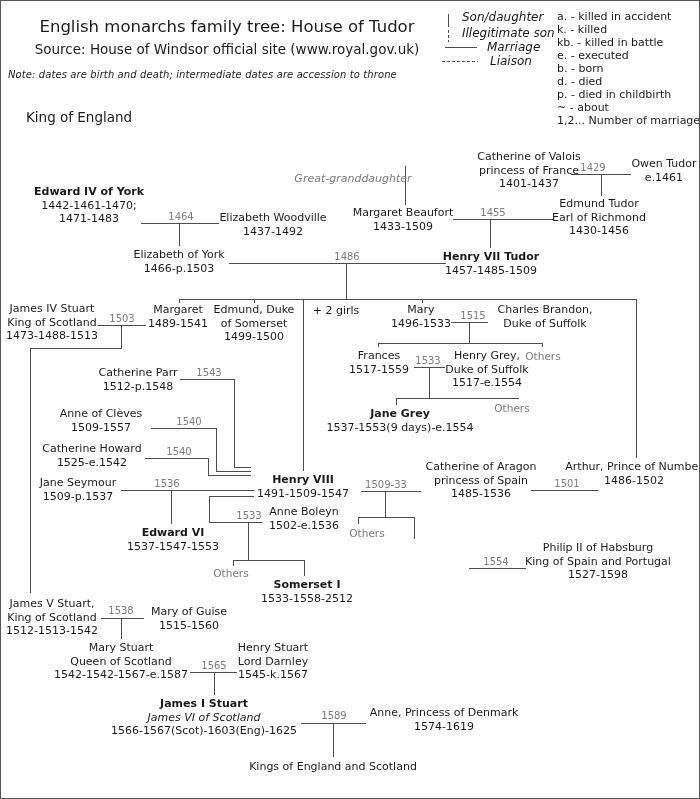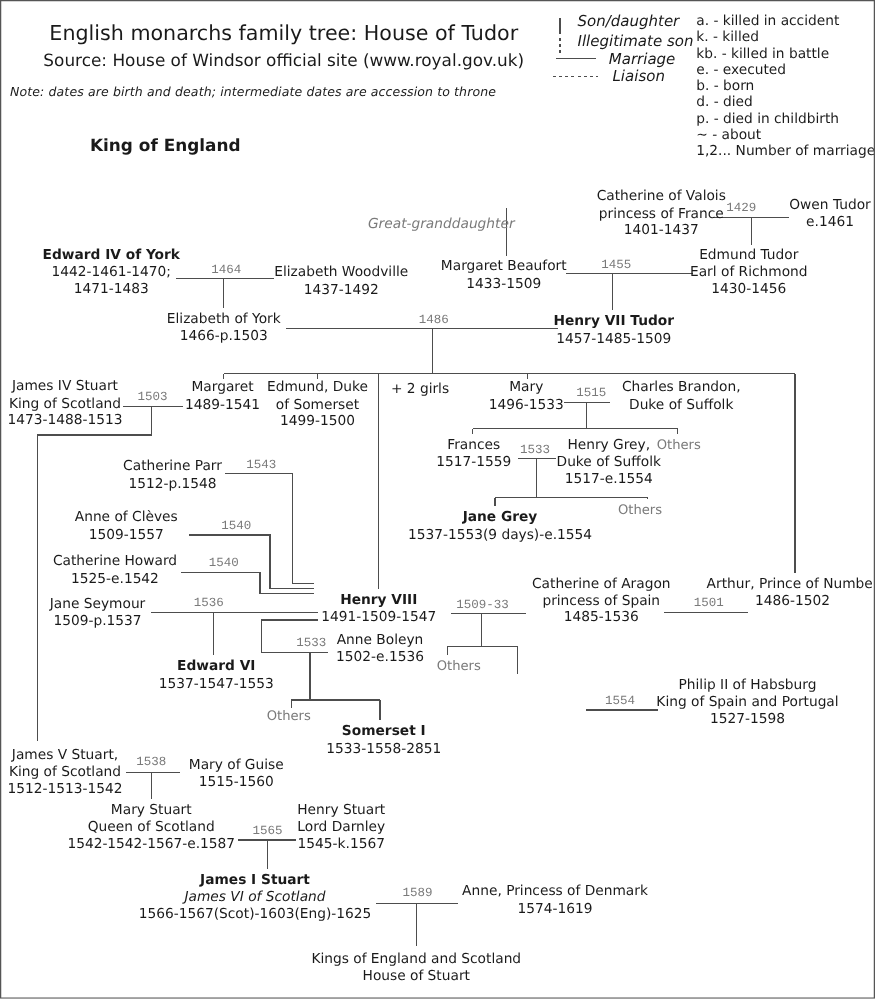--- a/index.html
+++ b/index.html
@@ -7,32 +7,32 @@
     position:relative;width:700px;height:799px;background:#fff;
     border:1px solid #555;box-sizing:border-box;overflow:hidden;
     font-family:"DejaVu Sans","Liberation Sans",sans-serif;color:#1a1a1a;
   }
   svg.wires{position:absolute;left:0;top:0;z-index:1;}
   .person{position:absolute;transform:translateX(-50%);text-align:center;
     font-size:11px;line-height:13.5px;white-space:nowrap;z-index:2;}
   .bd{font-weight:bold;}
   .it{font-style:italic;}
   .yr{position:absolute;transform:translateX(-50%);font-size:10px;line-height:11px;
-    color:#7a7a7a;white-space:nowrap;z-index:2;font-family:Liberation Mono, monospace;}
+    color:#7a7a7a;white-space:nowrap;z-index:2;}
   .oth{position:absolute;transform:translateX(-50%);font-size:10.5px;
     color:#7a7a7a;white-space:nowrap;z-index:2;}
   .gg{position:absolute;transform:translateX(-50%);font-size:11px;font-style:italic;
     color:#7a7a7a;white-space:nowrap;z-index:2;text-align:right;}
   .title{position:absolute;left:226px;top:16px;transform:translateX(-50%);
     font-size:16.5px;white-space:nowrap;}
   .source{position:absolute;left:226px;top:40px;transform:translateX(-50%);
     font-size:13.5px;white-space:nowrap;}
   .note{position:absolute;left:7px;top:68px;font-size:10px;font-style:italic;
     white-space:nowrap;letter-spacing:0.1px;}
-  .region{position:absolute;left:25px;top:108px;font-size:13.5px;font-weight:bold;margin-left:46px;}
+  .region{position:absolute;left:25px;top:108px;font-size:13.5px;font-weight:normal;}
   .leg-label{position:absolute;font-size:12px;line-height:13px;white-space:nowrap;z-index:2;font-style:italic;}
   .abbr{position:absolute;left:556px;top:9px;font-size:11px;line-height:13px;
     white-space:nowrap;z-index:2;}
 </style>
 </head>
 <body>
 
 <div class="canvas">
 
   <svg class="wires" width="700" height="799" viewBox="0 0 700 799">
@@ -102,21 +102,21 @@
   </div>
   <div class="person" style="left:598px;top:196px">
     <div>Edmund Tudor</div>
     <div>Earl of Richmond</div>
     <div>1430-1456</div>
   </div>
   <div class="person" style="left:402px;top:205px">
     <div>Margaret Beaufort</div>
     <div>1433-1509</div>
   </div>
-  <div class="person" style="left:88px;top:196px">
+  <div class="person" style="left:88px;top:184px">
     <div class="bd">Edward IV of York</div>
     <div>1442-1461-1470;</div>
     <div>1471-1483</div>
   </div>
   <div class="person" style="left:272px;top:210px">
     <div>Elizabeth Woodville</div>
     <div>1437-1492</div>
   </div>
   <div class="person" style="left:490px;top:249px">
     <div class="bd">Henry VII Tudor</div>
@@ -199,21 +199,21 @@
     <div class="bd">Edward VI</div>
     <div>1537-1547-1553</div>
   </div>
   <div class="person" style="left:303px;top:504px">
     <div>Anne Boleyn</div>
     <div>1502-e.1536</div>
   </div>
   <div class="oth" style="left:230px;top:566px">Others</div>
   <div class="person" style="left:306px;top:577px">
     <div class="bd">Somerset I</div>
-    <div>1533-1558-2851</div>
+    <div>1533-1558-2512</div>
   </div>
   <div class="oth" style="left:366px;top:526px">Others</div>
   <div class="person" style="left:597px;top:540px">
     <div>Philip II of Habsburg</div>
     <div>King of Spain and Portugal</div>
     <div>1527-1598</div>
   </div>
   <div class="person" style="left:51px;top:596px">
     <div>James V Stuart,</div>
     <div>King of Scotland</div>
@@ -237,21 +237,20 @@
     <div class="bd">James I Stuart</div>
     <div class="it">James VI of Scotland</div>
     <div>1566-1567(Scot)-1603(Eng)-1625</div>
   </div>
   <div class="person" style="left:443px;top:705px">
     <div>Anne, Princess of Denmark</div>
     <div>1574-1619</div>
   </div>
   <div class="person" style="left:332px;top:759px">
     <div>Kings of England and Scotland</div>
-    <div>House of Stuart</div>
   </div>
 
   <div class="yr" style="left:592px;top:161px">1429</div>
   <div class="yr" style="left:492px;top:206px">1455</div>
   <div class="yr" style="left:180px;top:210px">1464</div>
   <div class="yr" style="left:346px;top:250px">1486</div>
   <div class="yr" style="left:121px;top:312px">1503</div>
   <div class="yr" style="left:472px;top:309px">1515</div>
   <div class="yr" style="left:427px;top:354px">1533</div>
   <div class="yr" style="left:208px;top:366px">1543</div>

